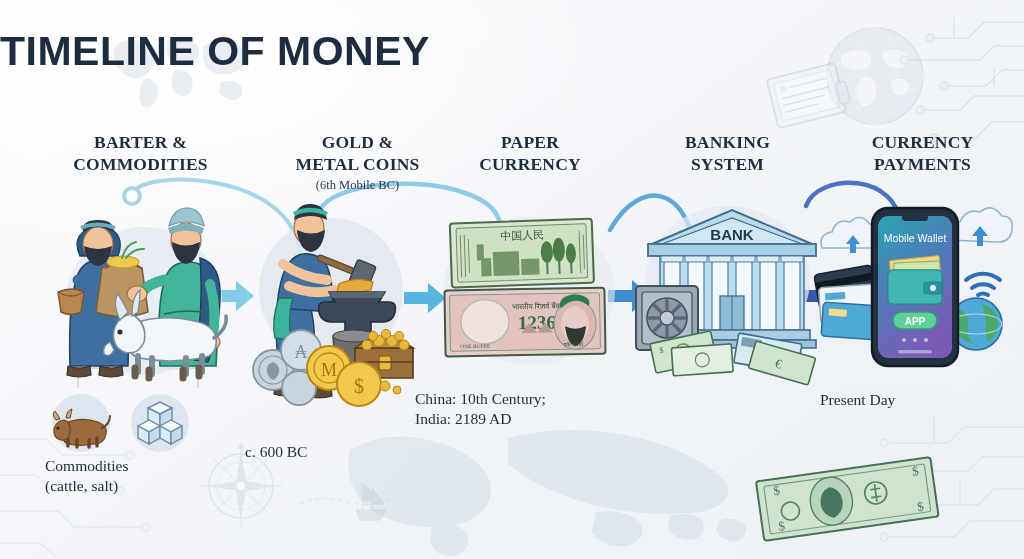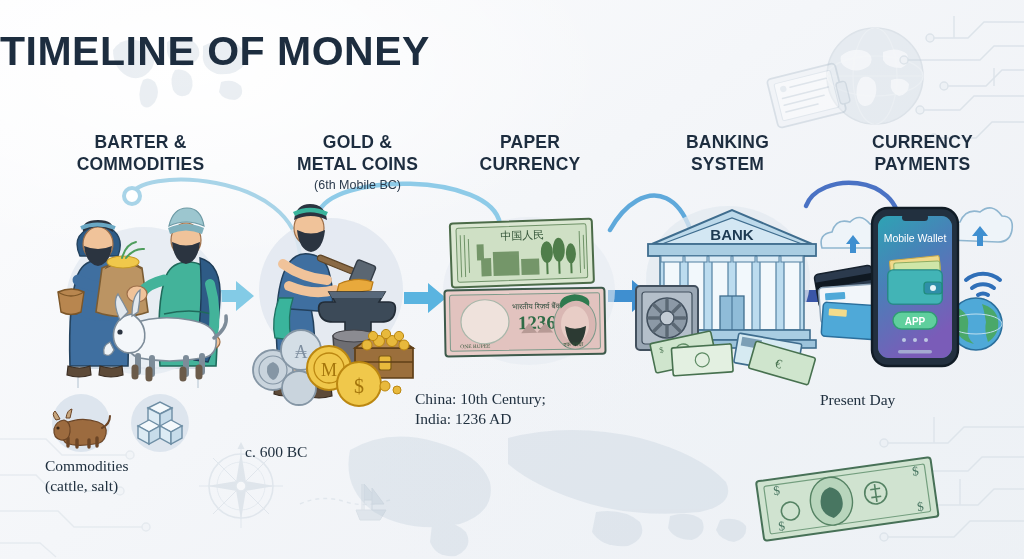--- a/index.html
+++ b/index.html
@@ -27,21 +27,21 @@
   .dollar-br{left:745px;top:455px;width:205px;height:85px;opacity:.95;}
 
   
   .title{
     position:absolute;left:0;right:0;top:28px;text-align:left;
     font-size:41px;font-weight:700;letter-spacing:.5px;color:#1d2d3f;
     font-family:"Liberation Sans",sans-serif;
   }
 
   
-  .stage-head{position:absolute;text-align:center;color:#1d2d3f;}
+  .stage-head{position:absolute;text-align:center;color:#1d2d3f;font-family:Liberation Serif, serif;}
   .stage-head .h{font-size:17.5px;font-weight:700;line-height:1.28;letter-spacing:.2px;}
   .stage-head .sub{font-size:12.5px;font-weight:400;color:#2b3a4c;margin-top:2px;}
 
   .sh1{left:38px;top:131px;width:205px;}
   .sh2{left:260px;top:131px;width:195px;}
   .sh3{left:440px;top:131px;width:180px;}
   .sh4{left:640px;top:131px;width:175px;}
   .sh5{left:830px;top:131px;width:185px;}
 
   
@@ -638,19 +638,19 @@
 
   <div class="cap cap1">
     <div>Commodities</div>
     <div>(cattle, salt)</div>
   </div>
   <div class="cap cap2">
     <div>c. 600 BC</div>
   </div>
   <div class="cap cap3">
     <div>China: 10th Century;</div>
-    <div>India: 1236 AD</div>
+    <div>India: 2189 AD</div>
   </div>
   <div class="cap cap5">
     <div>Present Day</div>
   </div>
 
 </div>
 
 </body></html>

